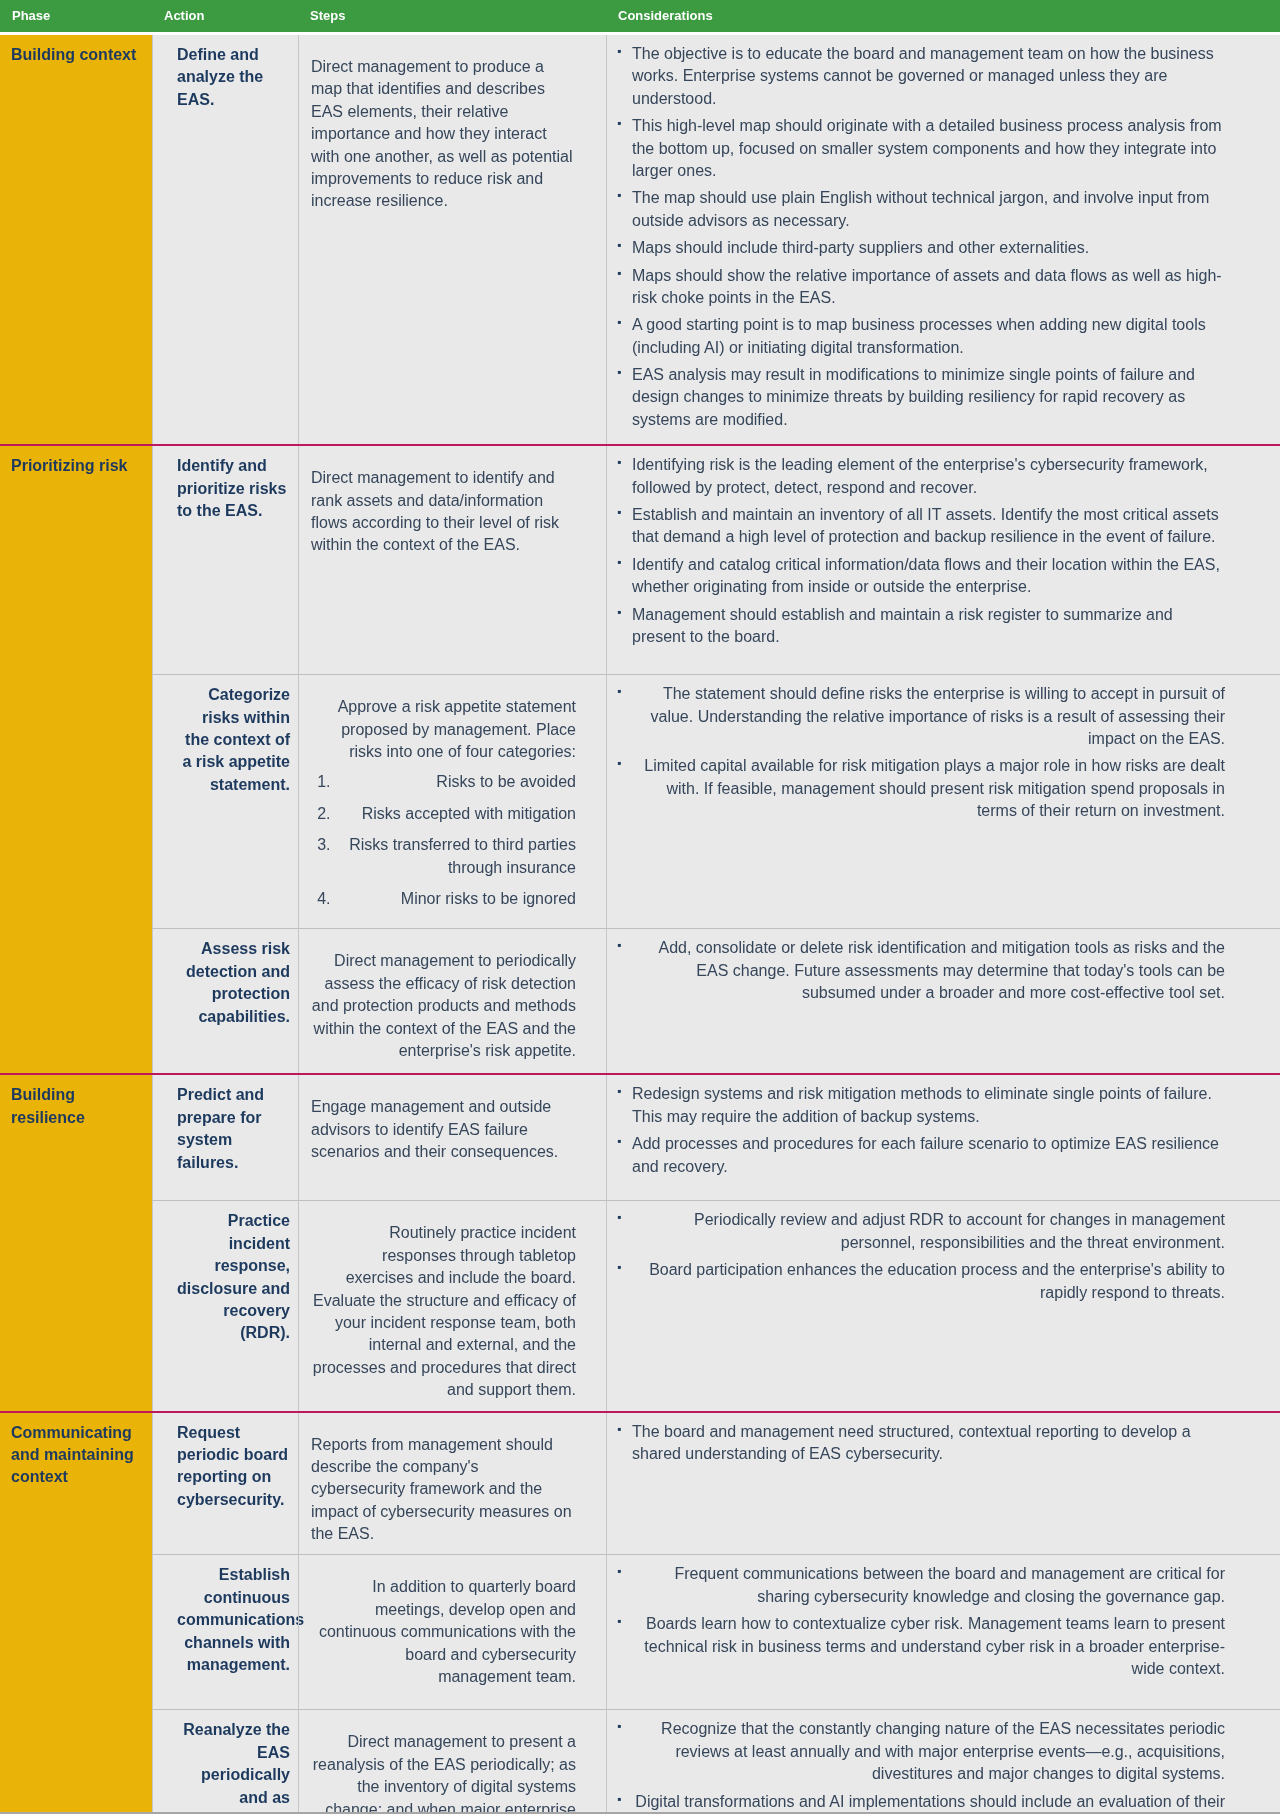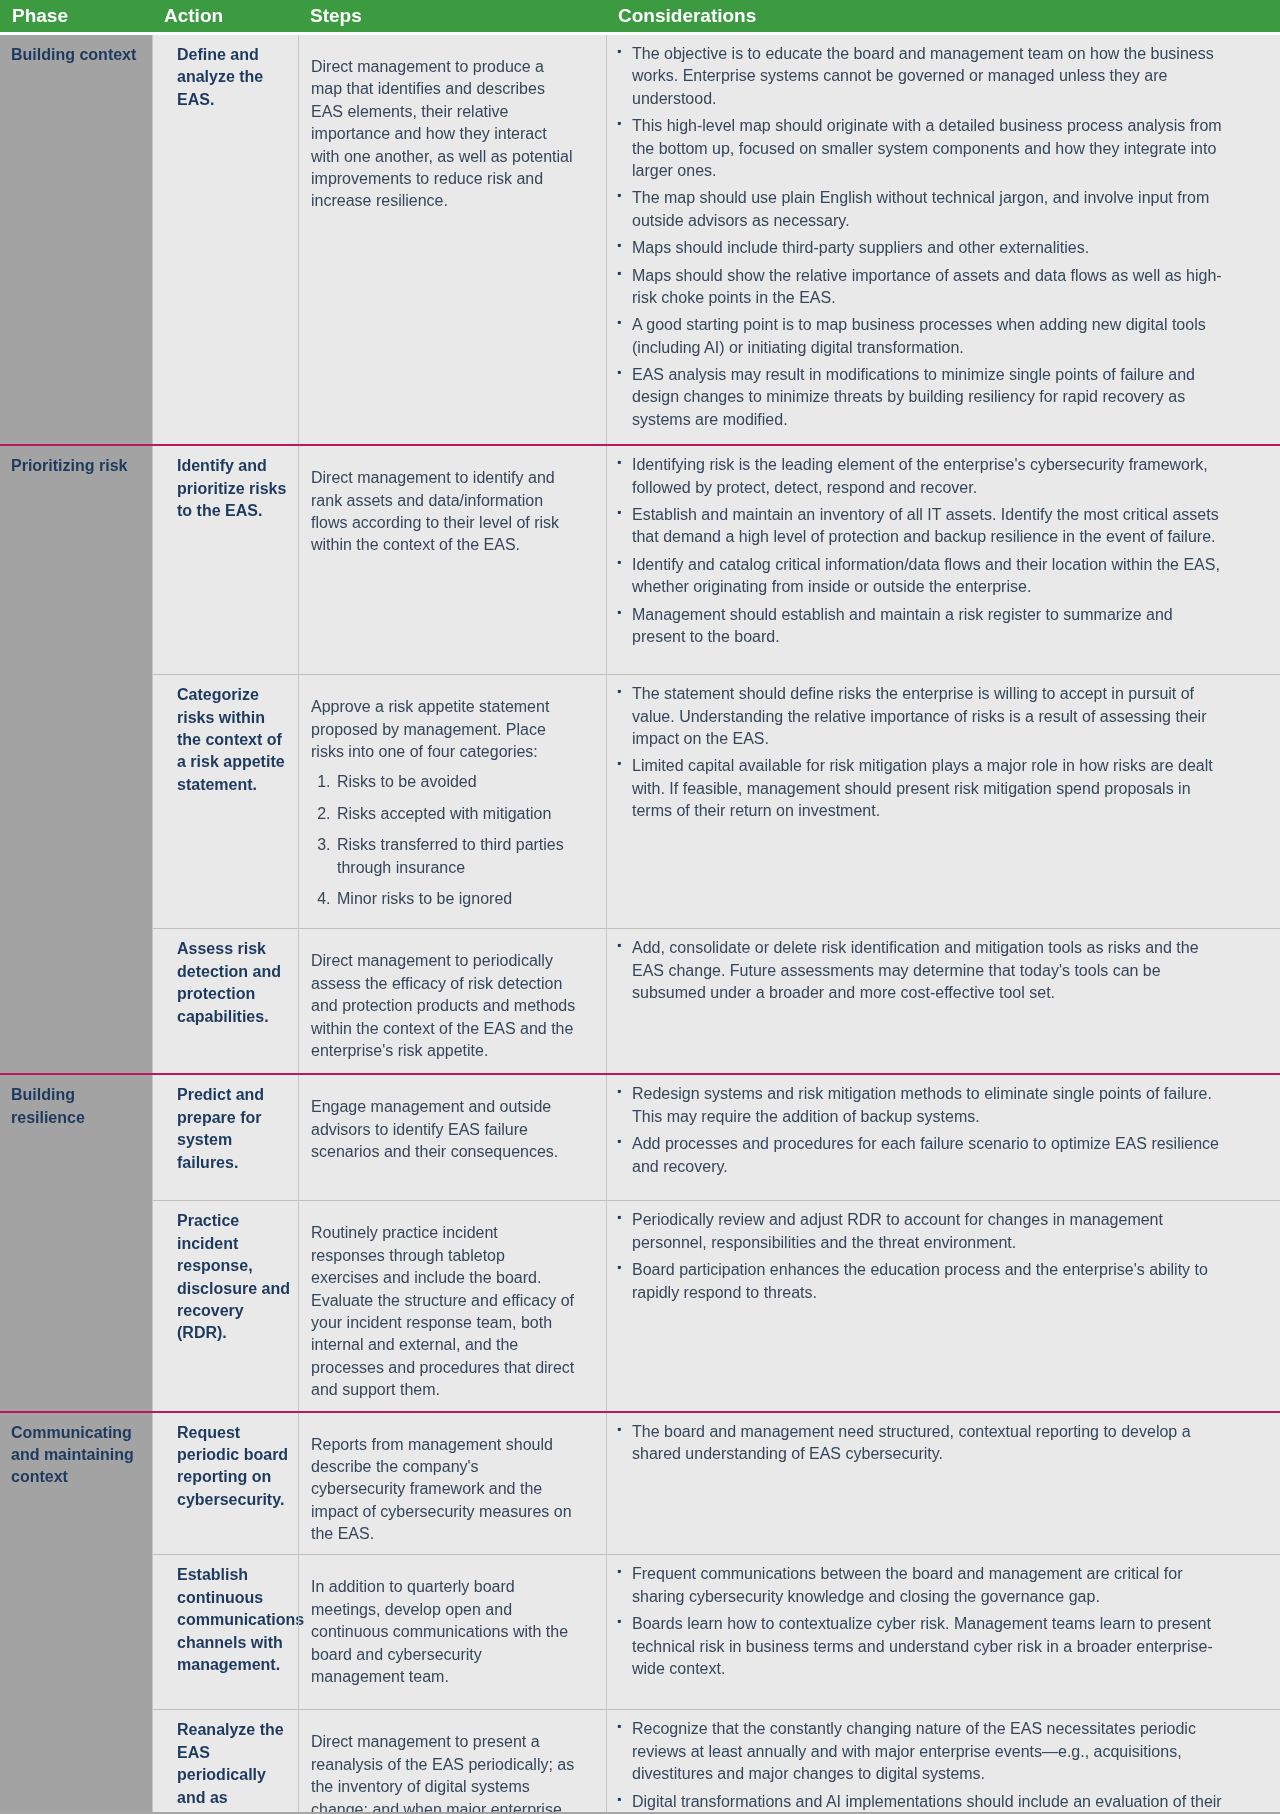--- a/index.html
+++ b/index.html
@@ -5,39 +5,39 @@
   html,body{margin:0;padding:0;background:#ffffff;}
   .page{
     width:1280px;height:1814px;overflow:hidden;box-sizing:border-box;
     font-family:"Liberation Sans","DejaVu Sans",sans-serif;
     color:#36465a;font-size:16px;line-height:1.4;
     border-bottom:2px solid #a6a6a6;
   }
   
   .header-row{
     display:flex;background:#3c9b40;color:#ffffff;
-    font-weight:bold;font-size:19px;height:35px;box-sizing:border-box;
+    font-weight:bold;font-size:13px;height:35px;box-sizing:border-box;
     border-bottom:3px solid #ffffff;align-items:center;
   }
   .hcell{box-sizing:border-box;padding:0 12px;}
   
   .c-phase{width:152px;flex:0 0 152px;}
   .c-action{width:146px;flex:0 0 146px;}
   .c-steps{width:308px;flex:0 0 308px;}
   .c-cons{flex:1 1 auto;}
   
   .phase-block{display:flex;background:#e9e9e9;}
   .phase-block + .phase-block{border-top:2px solid #be185d;}
   .phase-cell{
     box-sizing:border-box;padding:9px 10px 9px 11px;
-    font-weight:bold;color:#1d3a5e;background:#a3a3a3;
+    font-weight:bold;color:#1d3a5e;background:#eab308;
   }
   .rows{flex:1 1 auto;display:flex;flex-direction:column;}
   .sub-row{display:flex;box-sizing:border-box;}
-  .sub-row + .sub-row{border-top:1px solid #bfbfbf;}
+  .sub-row + .sub-row{border-top:1px solid #bfbfbf;text-align:right;}
   .cell{box-sizing:border-box;border-left:1px solid #c6c6c6;}
   .action-cell{
     padding:9px 8px 9px 24px;font-weight:bold;color:#1d3a5e;
   }
   .steps-cell{padding:21px 30px 9px 12px;}
   .steps-cell p{margin:0;}
   .steps-cell ol{margin:8px 0 0 0;padding-left:24px;}
   .steps-cell ol li{margin-bottom:9px;padding-left:2px;}
   .cons-cell{padding:8px 55px 8px 8px;}
   .bullet-item{position:relative;padding-left:17px;margin-bottom:5px;}

